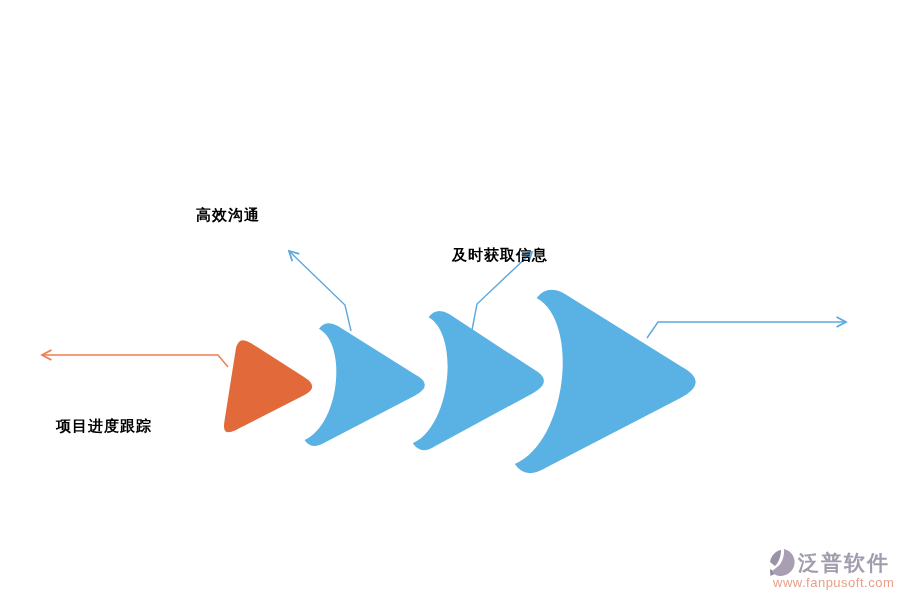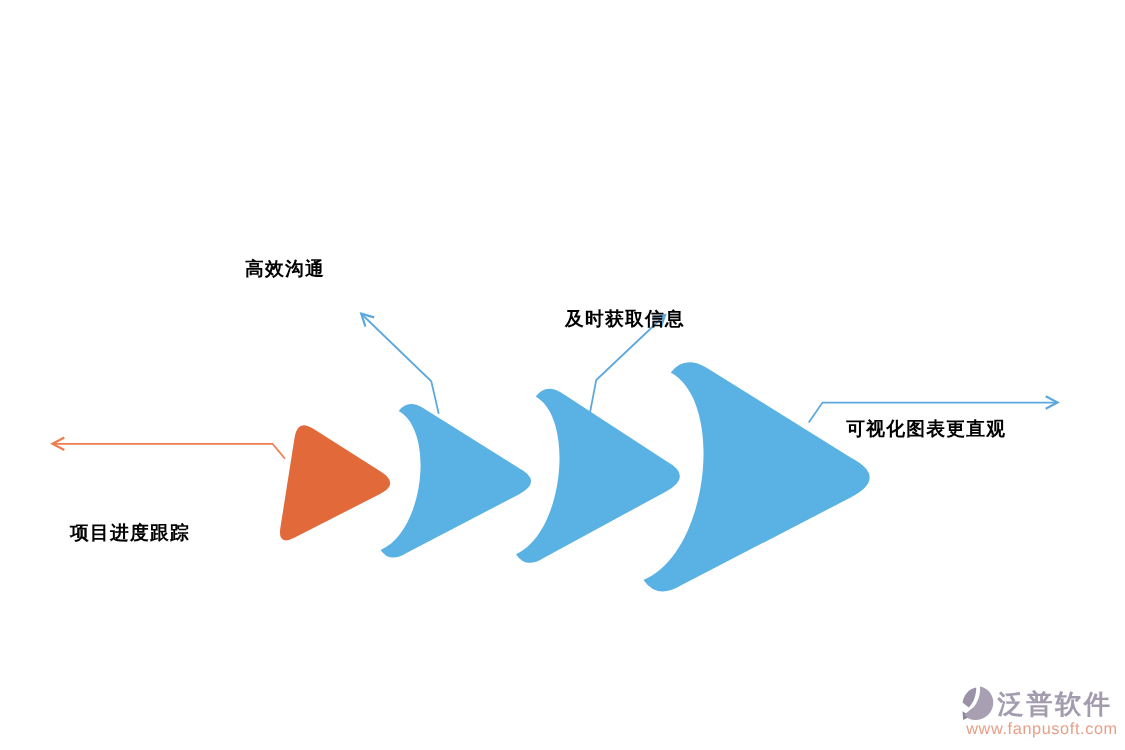--- a/index.html
+++ b/index.html
@@ -72,21 +72,20 @@
              Q 15 99 10 91 C 34 80, 40 20, 20 8 Z" transform="translate(290,318) scale(1.45,1.34)" fill="#59B2E3"></path>
     <path d="M 20 8 Q 25 1 33 6 L 86 42 Q 100 50 86 58 L 24 93
              Q 15 99 10 91 C 34 80, 40 20, 20 8 Z" transform="translate(397,305) scale(1.58,1.52)" fill="#59B2E3"></path>
     <path d="M 20 8 Q 25 1 33 6 L 86 42 Q 100 50 86 58 L 24 93
              Q 15 99 10 91 C 34 80, 40 20, 20 8 Z" transform="translate(493,282) scale(2.18,2.00)" fill="#59B2E3"></path>
   </svg>
 
   <div class="label label-communication" style="color: rgb(0, 0, 0);">高效沟通</div>
   <div class="label label-info" style="color: rgb(0, 0, 0);">及时获取信息</div>
   <div class="label label-progress" style="color: rgb(0, 0, 0); margin-top: 48px;">项目进度跟踪</div>
-  <div class="label label-visual" style="color: rgb(0, 0, 0);">可视化图表更直观</div>
 
   <div class="watermark">
     <div class="wm-row">
       <svg width="27" height="28" viewBox="0 0 27 28">
         <path d="M12 1 C6 2 2 7 1 13 L6 17 C10 13 12 7 12 1 Z" fill="#9A92A6"></path>
         <path d="M1 20 L7.5 24 L1.5 27 Z" fill="#8D8599"></path>
         <path d="M15 0 C23 2 26.5 9 25.5 15 C24.5 22 18 27.5 10.5 27
                  C7 26.8 4.5 25 2.5 22.5 L10 16.5 C13.5 12.5 15.5 6.5 15 0 Z" fill="#A8A0B2"></path>
       </svg>
       <span class="wm-brand" style="color: rgb(163, 156, 174);">泛普软件</span>

